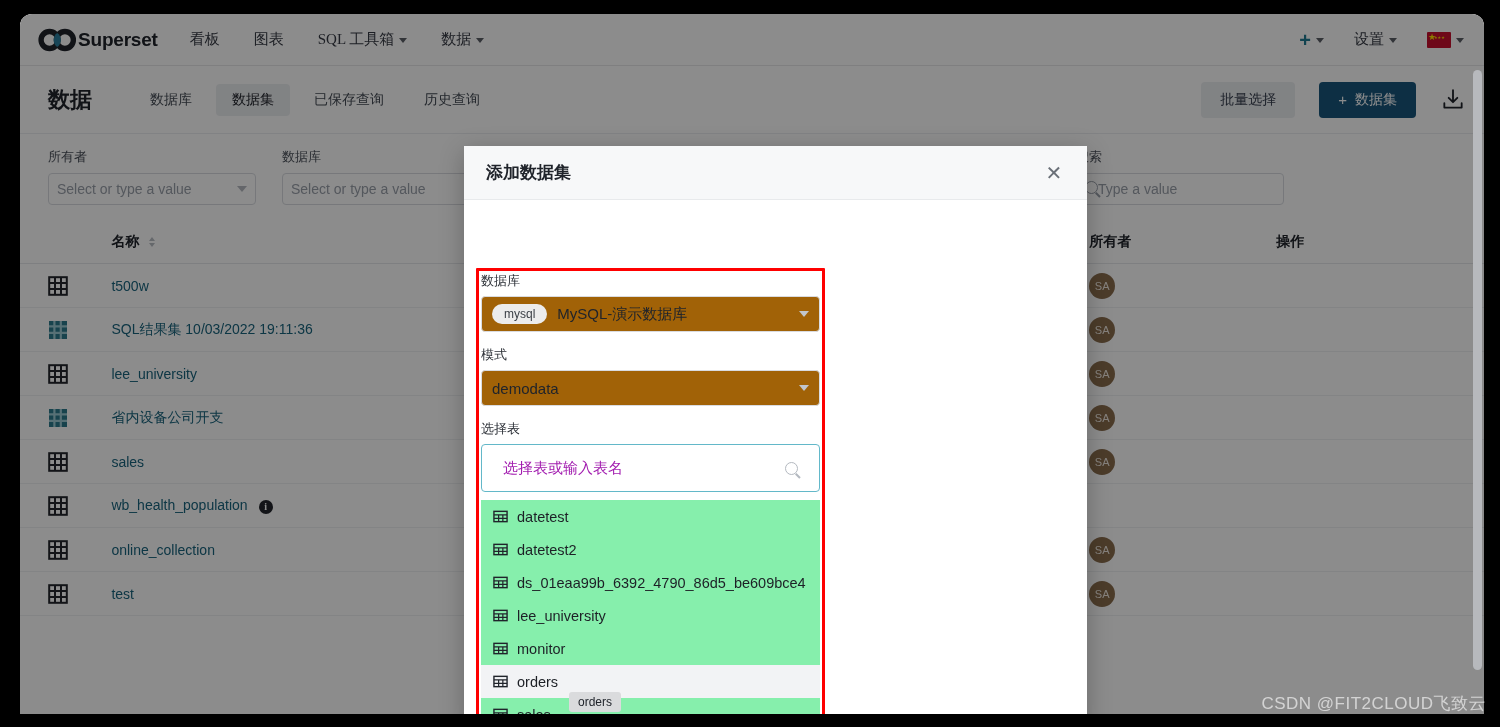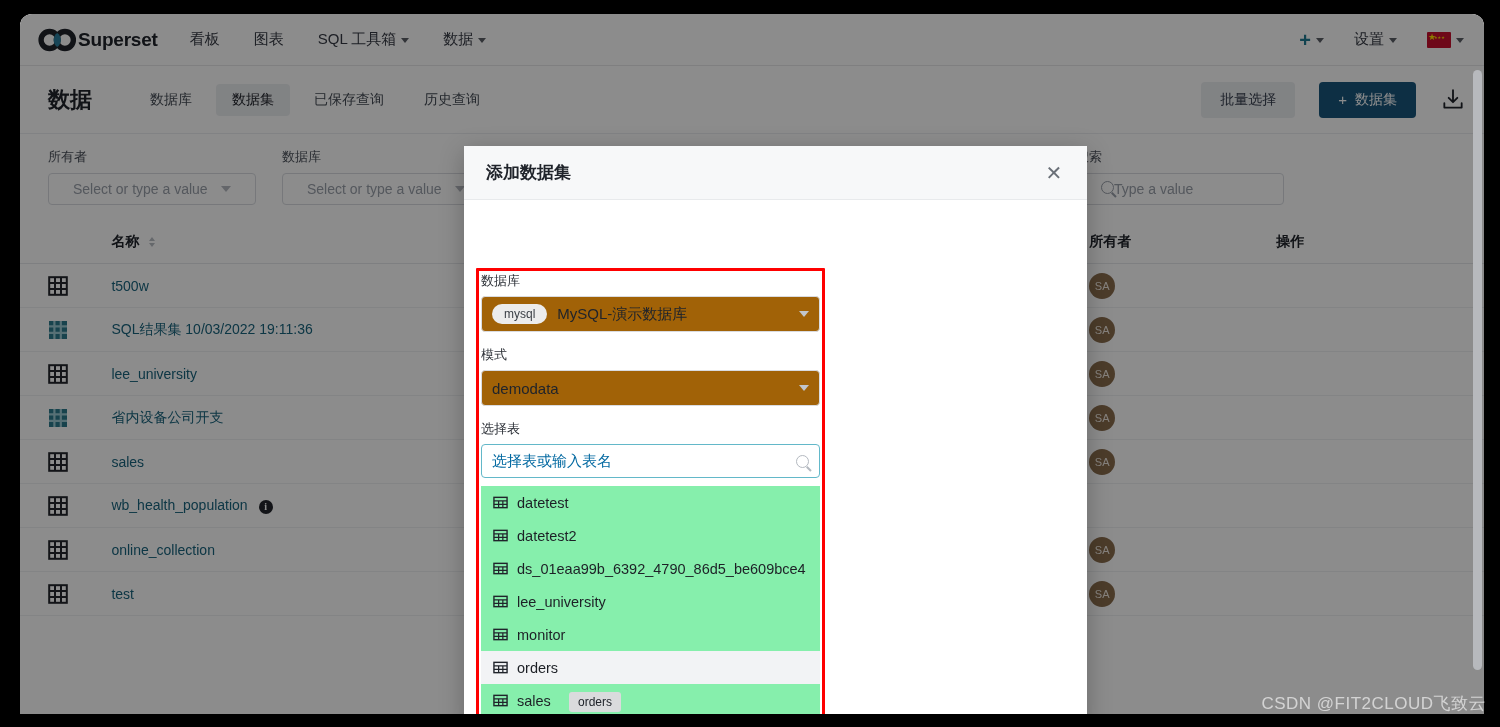--- a/index.html
+++ b/index.html
@@ -41,21 +41,21 @@
     border-bottom: 1px solid #e7e8ea;
     display: flex; align-items: center;
     padding: 0 18px;
     z-index: 5;
   }
   .brand { display: flex; align-items: center; gap: 0; margin-right: 30px; }
   .brand-logo { width: 40px; height: 24px; display: block; }
   .brand-name {
     font-size: 19px; font-weight: bold; color: #20242b; letter-spacing: -0.2px;
   }
-  .nav-links { display: flex; align-items: center; gap: 30px; }
+  .nav-links { display: flex; align-items: center; gap: 30px; font-family: Liberation Serif, serif; }
   .nav-link {
     font-size: 15px; color: #363a44; cursor: pointer;
     display: flex; align-items: center; gap: 5px;
     padding: 4px 2px;
   }
   .caret {
     width: 0; height: 0;
     border-left: 4px solid transparent;
     border-right: 4px solid transparent;
     border-top: 5px solid #5b5f66;
@@ -115,21 +115,21 @@
     display: flex; align-items: flex-end; gap: 26px;
     padding: 14px 18px 16px 28px;
     background: #ffffff;
     position: relative; z-index: 3;
   }
   .filter-group { width: 208px; }
   .filter-group.search { width: 208px; }
   .filter-label { font-size: 13px; color: #4b515b; margin-bottom: 7px; }
   .filter-control {
     height: 32px; border: 1px solid #d9dbe0; border-radius: 4px;
-    display: flex; align-items: center; padding: 0 24px;
+    display: flex; align-items: center; padding: 0 8px;
     font-size: 14px; color: #9aa0aa; background: #fff;
     justify-content: space-between; cursor: pointer;
   }
   .chev {
     width: 0; height: 0;
     border-left: 5px solid transparent;
     border-right: 5px solid transparent;
     border-top: 6px solid #b6bac1;
   }
   .search-wrap { display: flex; align-items: flex-start; width: 100%; }
@@ -238,23 +238,23 @@
   }
   .select-box .chev2 {
     margin-left: auto;
     width: 0; height: 0;
     border-left: 5px solid transparent;
     border-right: 5px solid transparent;
     border-top: 6px solid #c2c6cc;
   }
   .mt14 { margin-top: 14px; }
   .search-field {
-    height: 34px; border: 1px solid #63b8c9; border-radius: 4px;
-    display: flex; align-items: center; padding: 0 10px; background: #fff;
-    font-size: 15px; color: #0369a1;
+    height: 48px; border: 1px solid #63b8c9; border-radius: 4px;
+    display: flex; align-items: center; padding: 0 21px; background: #fff;
+    font-size: 15px; color: #a21caf;
   }
   .search-field .mag { margin-left: auto; border-color: #b4b9c0; }
   .search-field .mag::after { background: #b4b9c0; }
 
   .option-list {
     margin-top: 8px; border-top: 0; background: #86efac;
     width: 339px;
   }
   .option-row {
     height: 33px; display: flex; align-items: center; gap: 9px;

